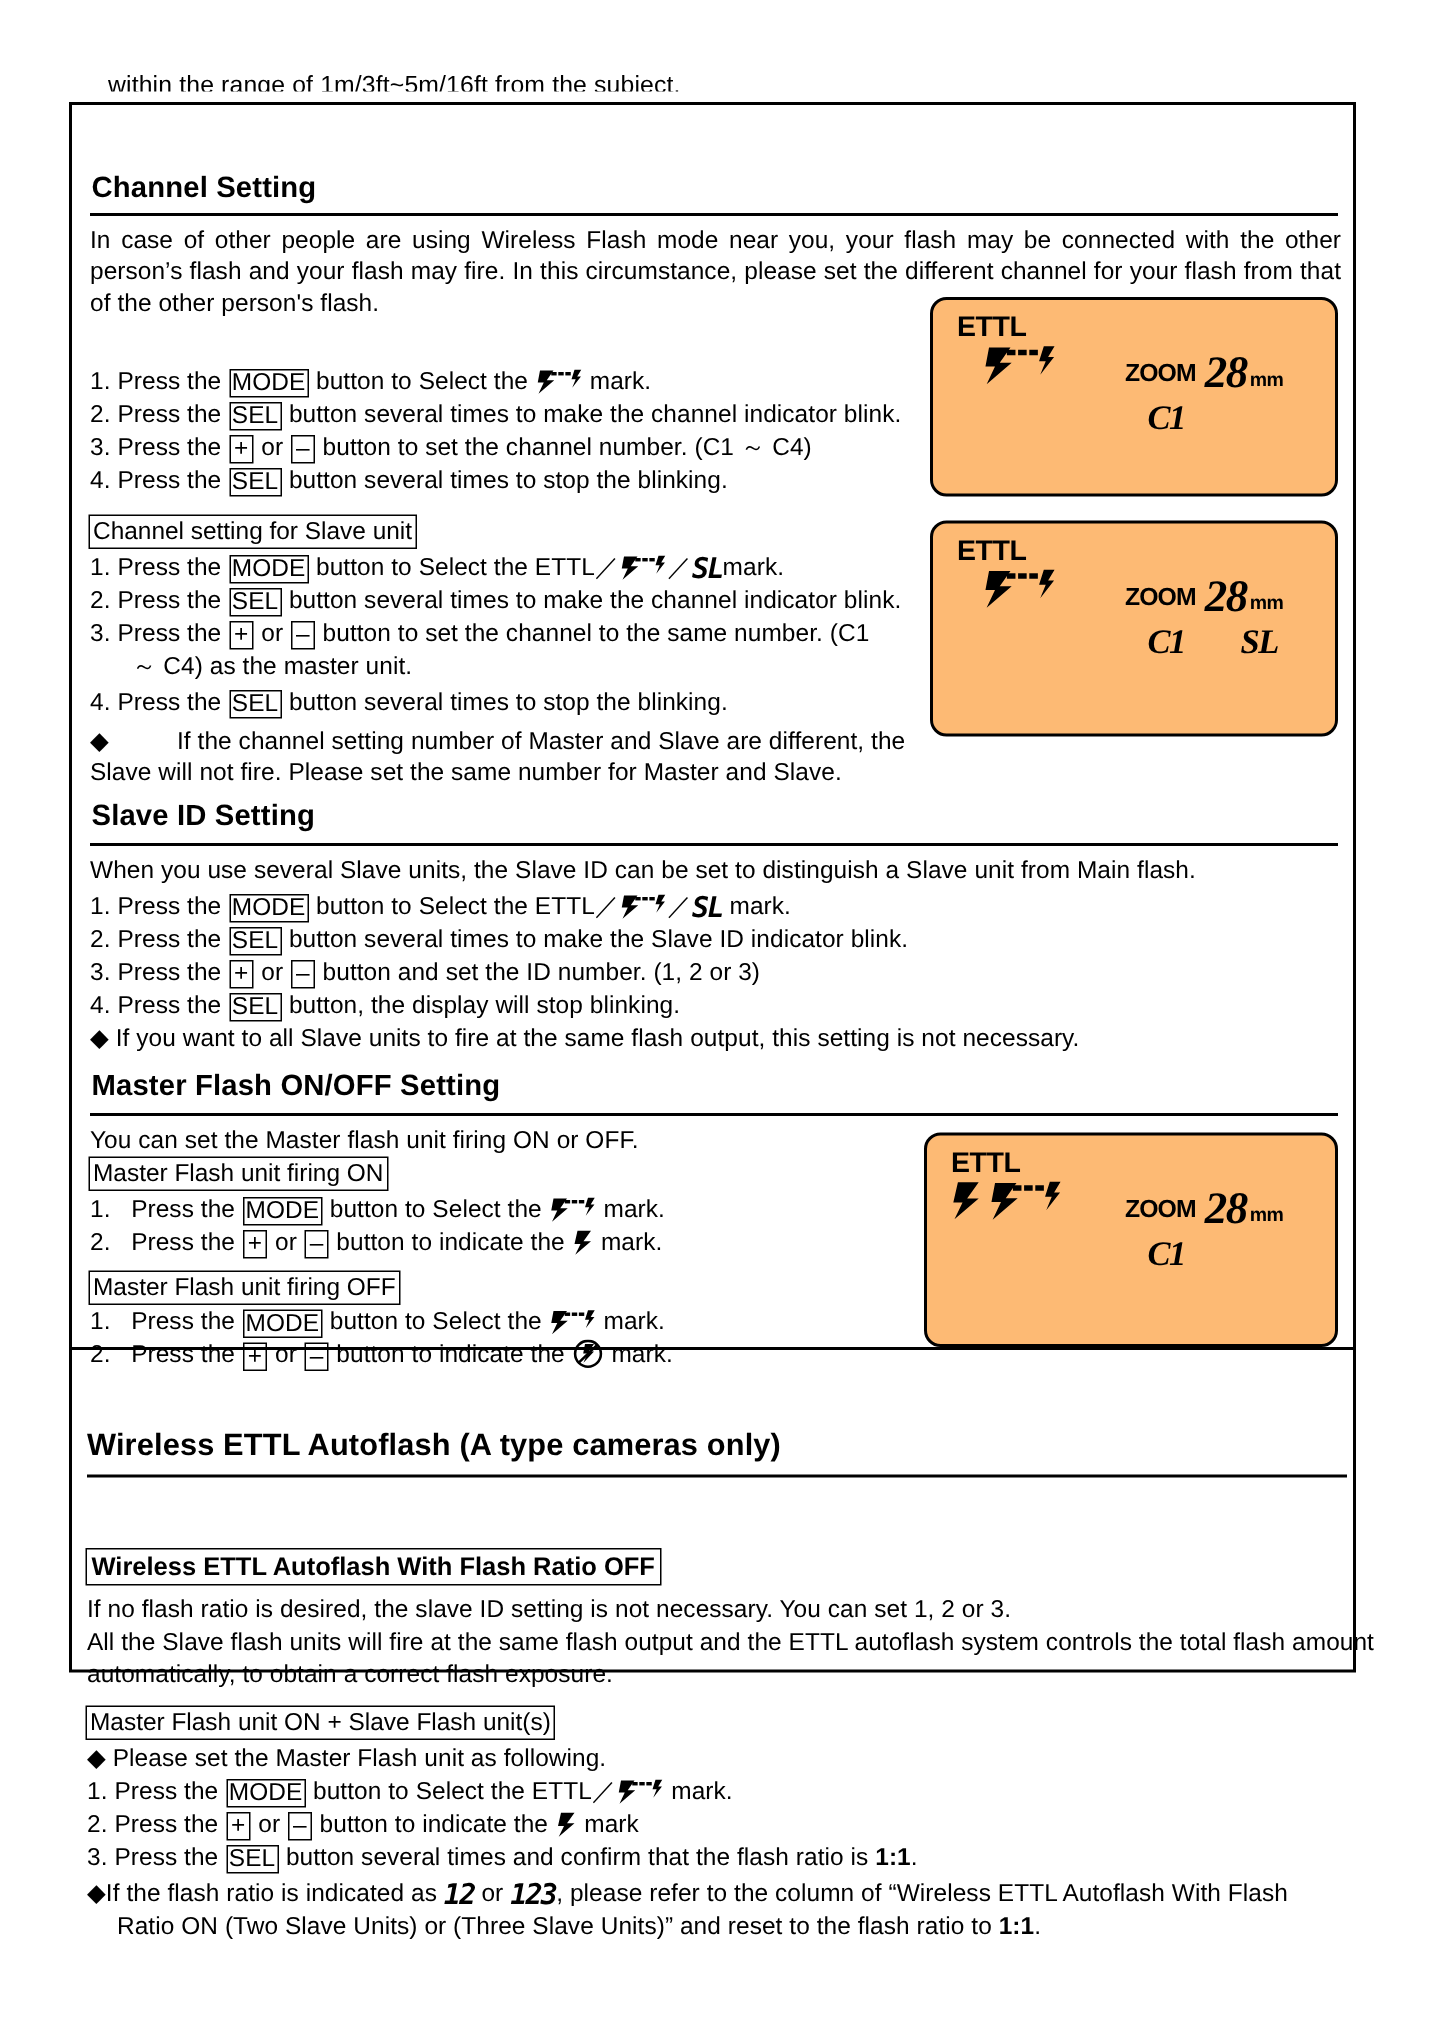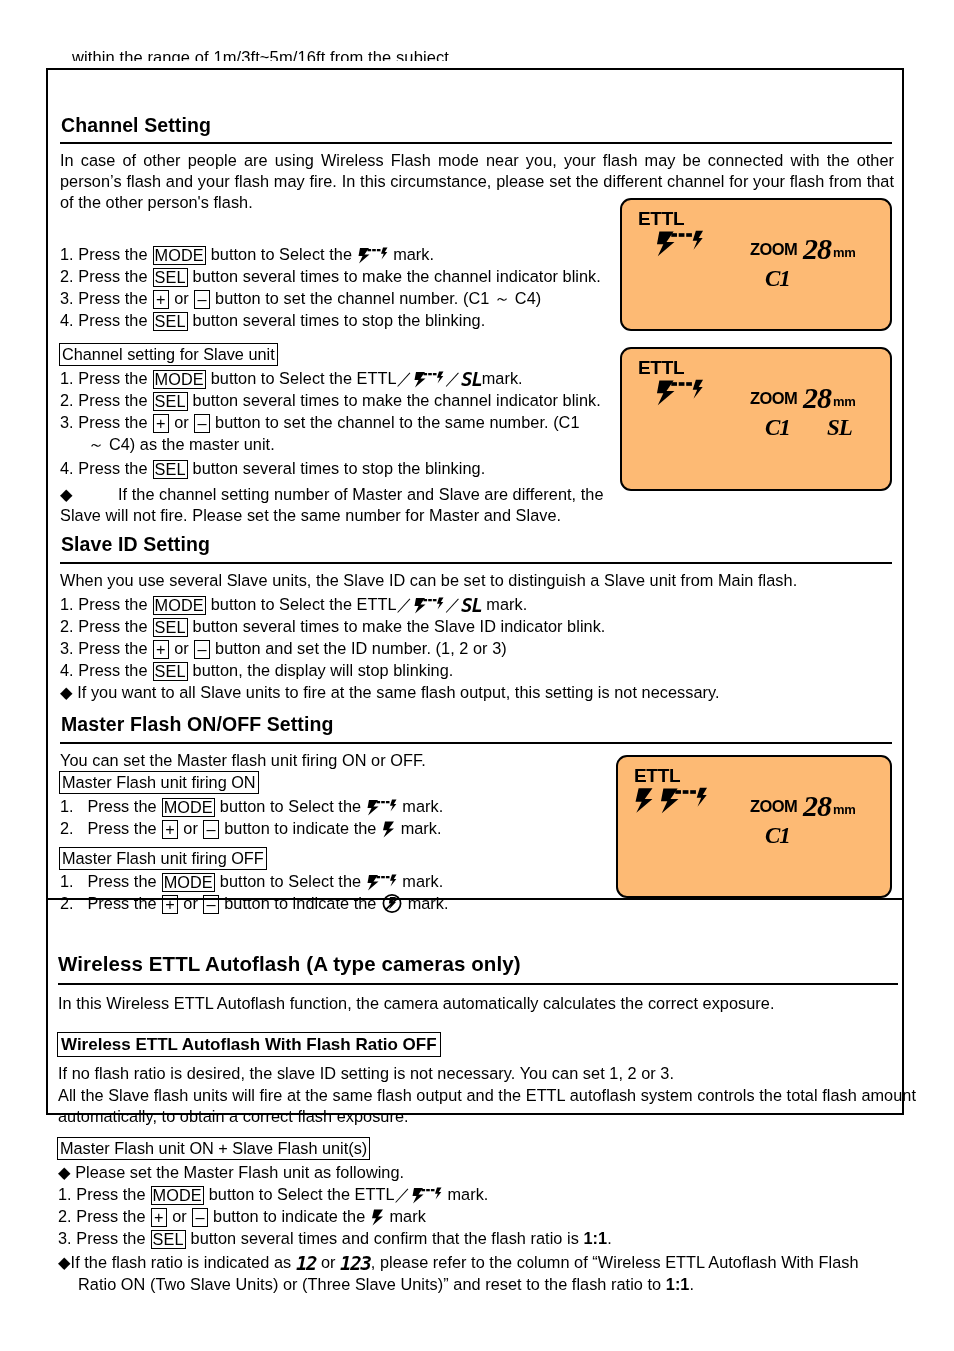--- a/index.html
+++ b/index.html
@@ -437,21 +437,20 @@
       </div>
 
     </div>
   </div>
 
   <div class="overline-cut"></div>
 
   <div class="sec-head" style="left:58px; top:952px; font-size:20.5px;">Wireless ETTL Autoflash (A type cameras only)</div>
   <div class="rule" style="left:58px; top:983px; width:840px;"></div>
 
-  <div class="txt nw" style="left:58px; top:993px;">In this Wireless ETTL Autoflash function, the camera automatically calculates the correct exposure.</div>
 
   <div class="labelbox bold" style="left:57px; top:1032px;">Wireless ETTL Autoflash With Flash Ratio OFF</div>
 
   <div class="txt nw" style="left:58px; top:1063px;">If no flash ratio is desired, the slave ID setting is not necessary.  You can set 1, 2 or 3.</div>
   <div class="txt" style="left:58px; top:1085px; width:866px;">All the Slave flash units will fire at the same flash output and the ETTL autoflash system controls the total flash amount automatically, to obtain a correct flash exposure.</div>
 
   <div class="labelbox" style="left:57px; top:1137px;">Master Flash unit ON + Slave Flash unit(s)</div>
 
   <div class="txt nw" style="left:58px; top:1162px;">
     <span>◆</span>&nbsp;<span>Please set the Master Flash unit as following.</span>

